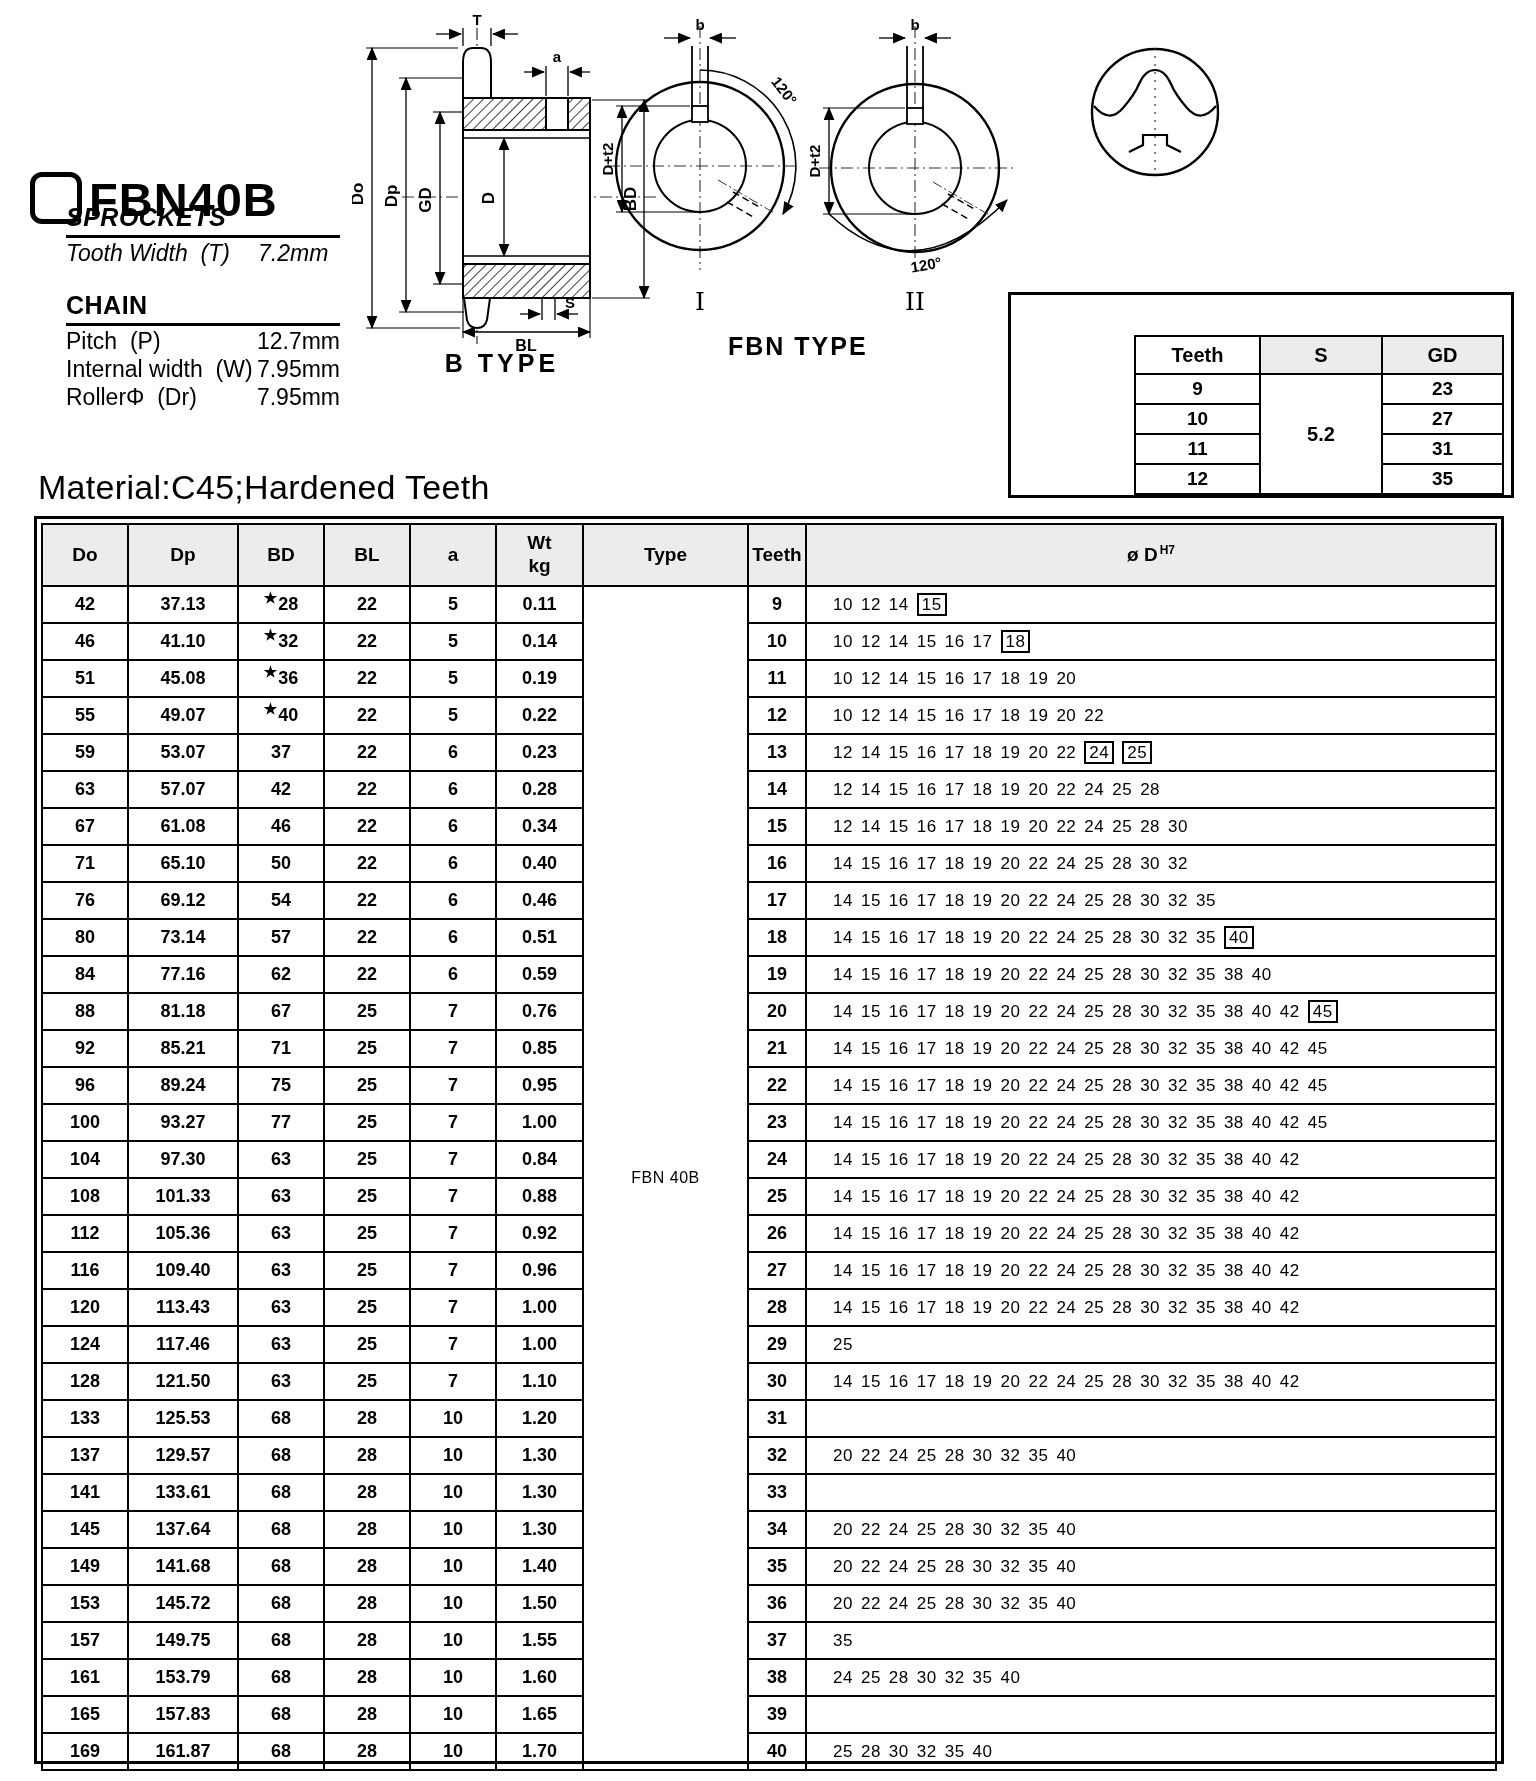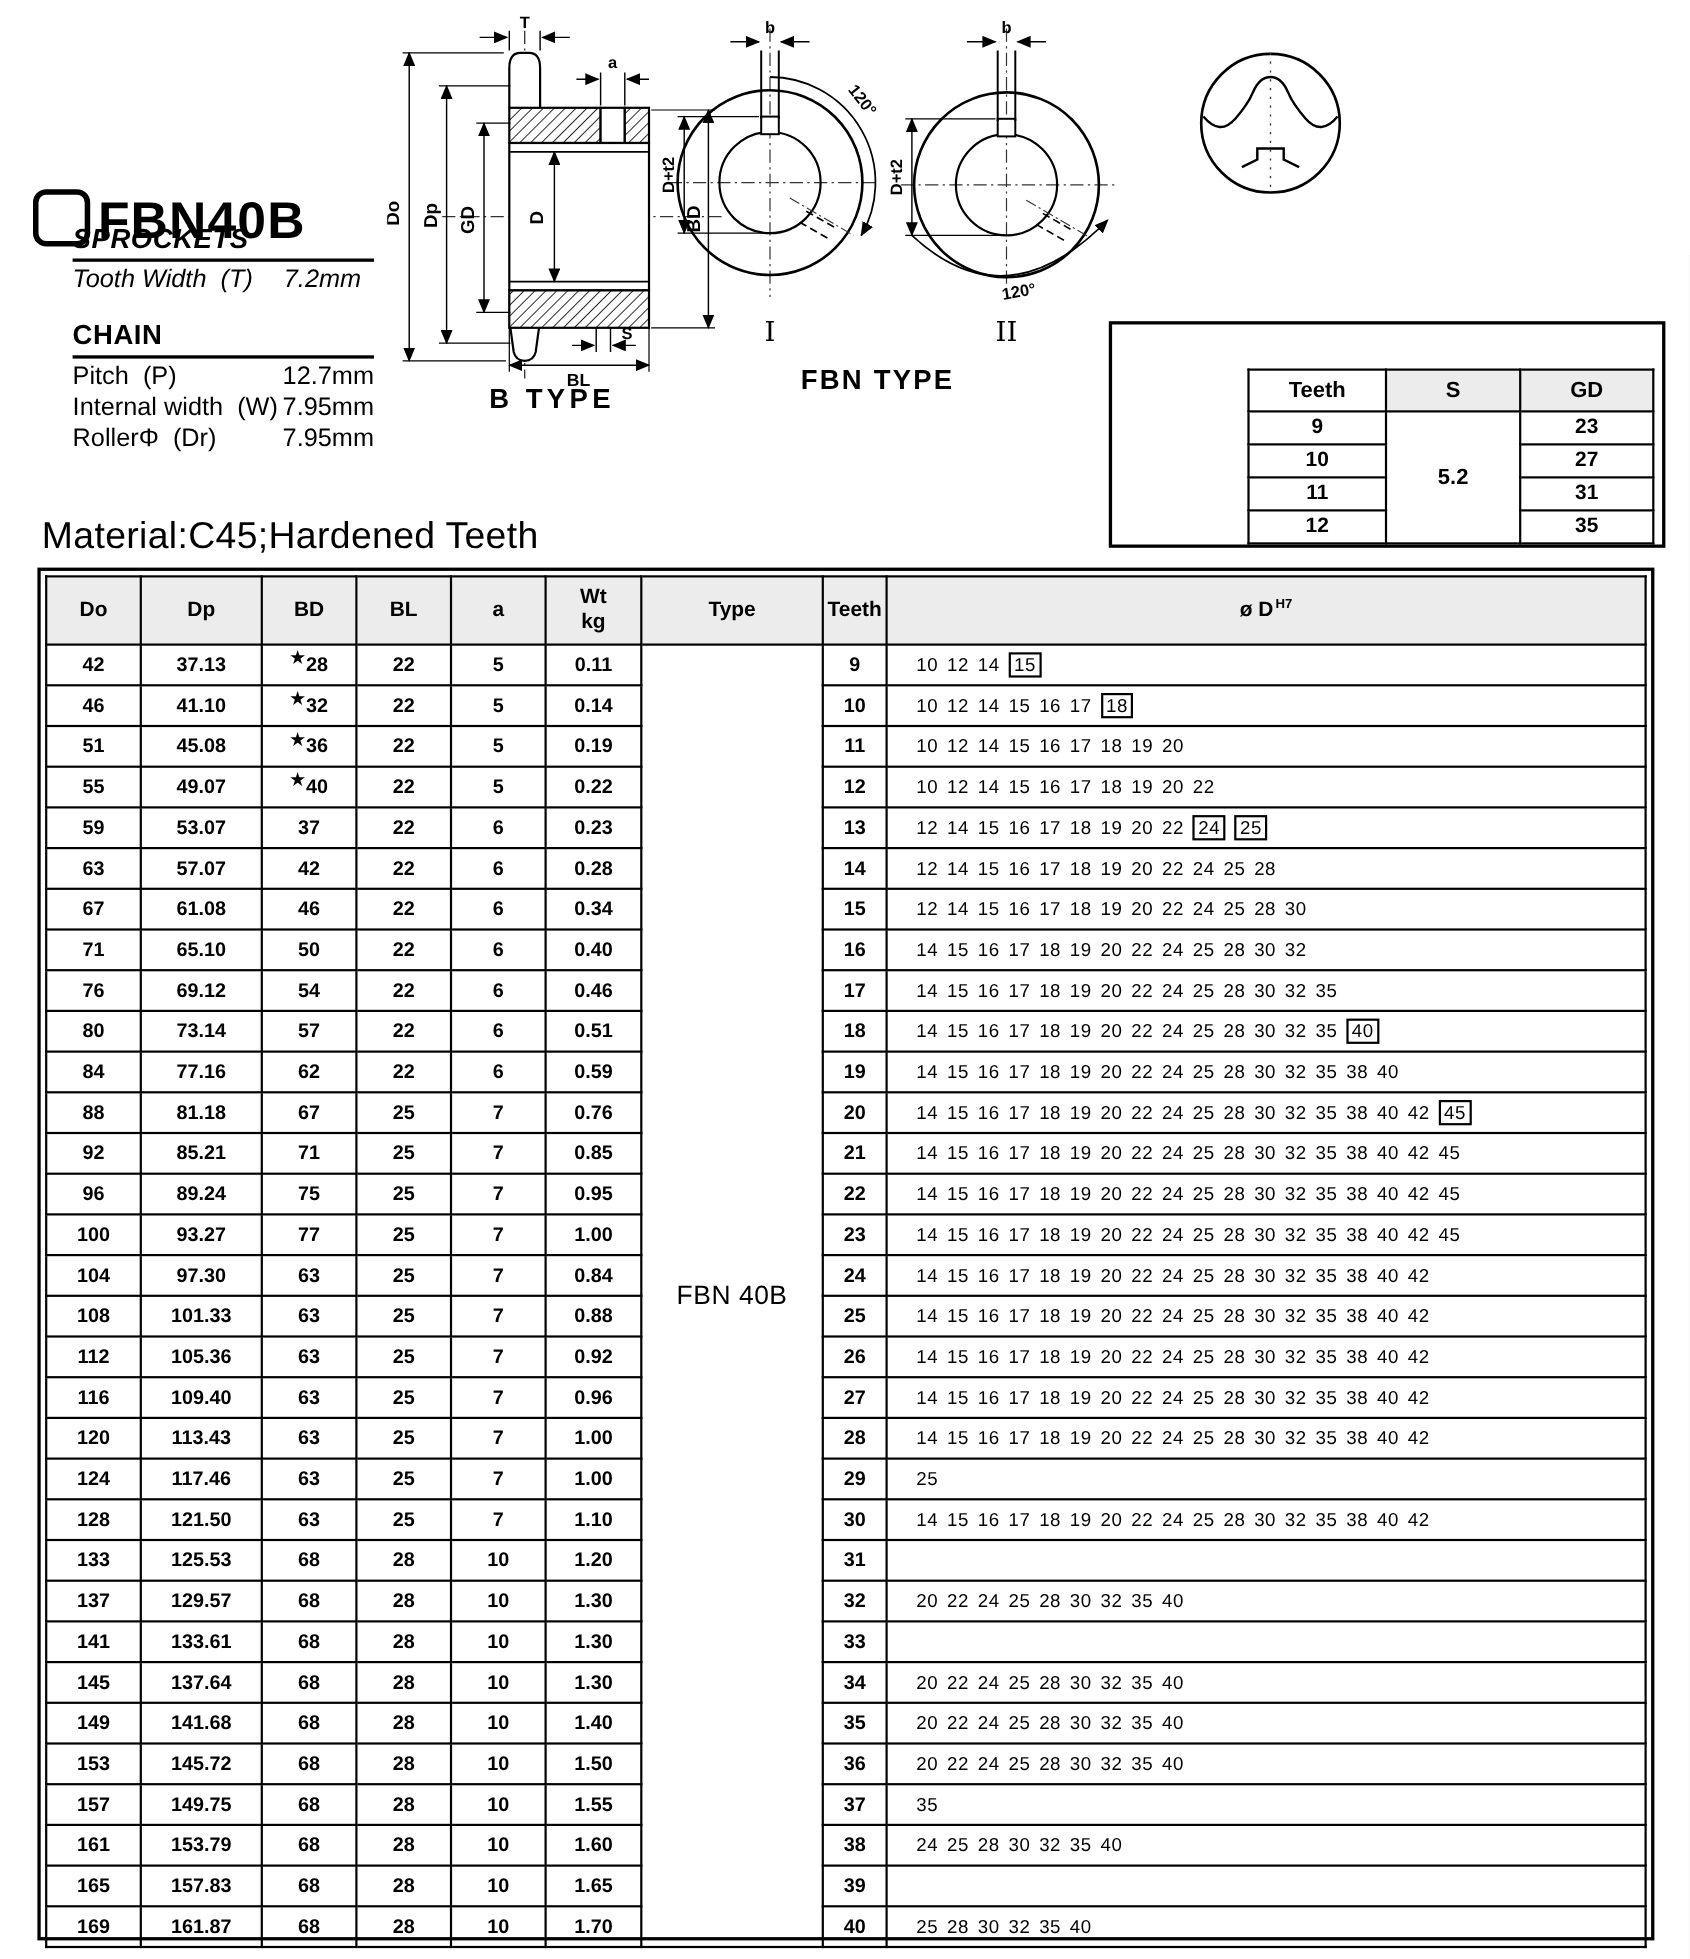--- a/index.html
+++ b/index.html
@@ -45,21 +45,21 @@
   
   .main-wrap{position:absolute;left:34px;top:516px;width:1470px;height:1248px;border:3px solid #000;box-sizing:border-box;padding:4px;background:#fff;}
   table.main{width:100%;height:100%;border-collapse:collapse;table-layout:fixed;}
   .main th,.main td{border:2px solid #000;text-align:center;padding:0;overflow:hidden;}
   .main th{background:#ececec;font-size:19px;font-weight:700;height:60px;line-height:1.2;}
   .main td{font-size:18px;font-weight:700;height:35px;}
   .main td.dcell{text-align:left;padding-left:26px;font-weight:400;font-size:17px;white-space:nowrap;}
   .dnum{margin-right:8px;letter-spacing:.5px;}
   .boxed{display:inline-block;border:2px solid #000;padding:0 3px;margin-right:8px;line-height:1.15;letter-spacing:.5px;}
   .star{font-size:15px;position:relative;top:-7px;margin-right:1px;}
-  .main td.type-cell{font-weight:400;font-size:24px;letter-spacing:.5px;}
+  .main td.type-cell{font-weight:400;font-size:16px;letter-spacing:.5px;}
   sup.h7{font-size:12px;vertical-align:super;margin-left:2px;}
 </style>
 </head>
 <body>
 
 <div class="page">
 
   <div class="model">
     <div class="model-icon"></div>
     <div class="model-name">FBN40B</div>

